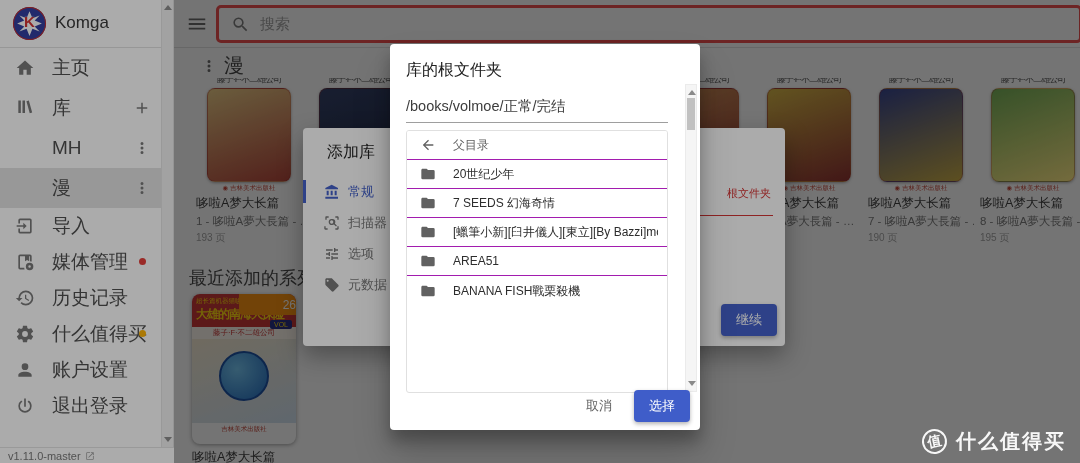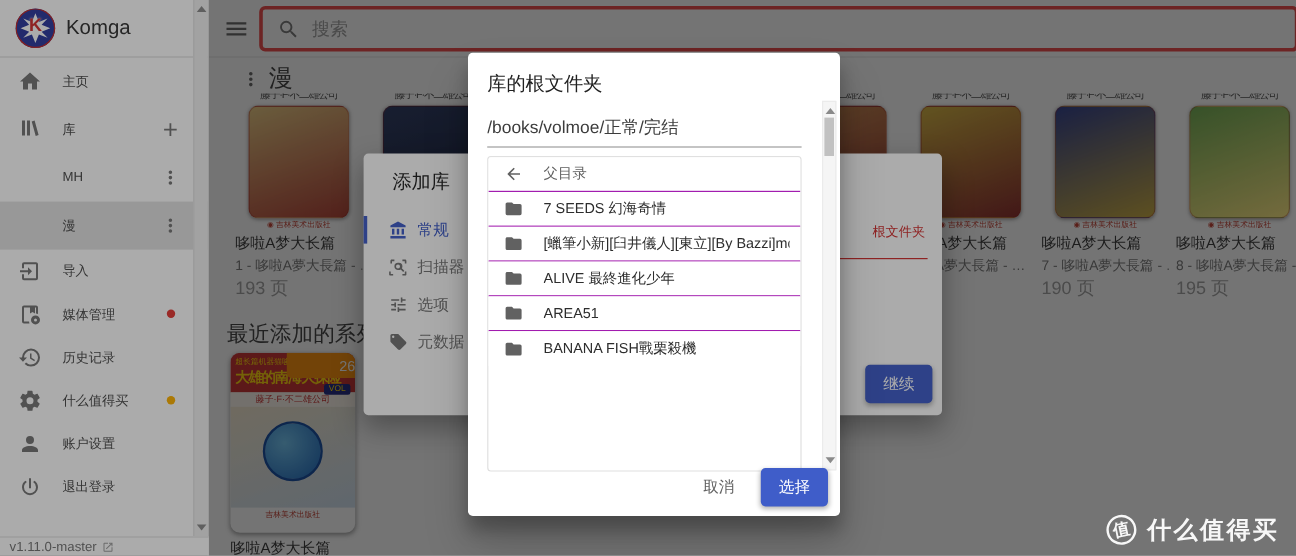--- a/index.html
+++ b/index.html
@@ -24,21 +24,21 @@
 
   
   .card{position:absolute;top:78px;width:106px;z-index:2;}
   .frag{height:8px;overflow:hidden;text-align:center;}
   .frag span{display:block;margin-top:-5px;font-size:9px;color:#4a4a4a;letter-spacing:-1px;white-space:nowrap;}
   .cover{margin:2px auto 0;width:84px;height:94px;border-radius:8px;box-shadow:0 1px 3px rgba(0,0,0,.35);
          border:1px solid rgba(150,30,30,.35);}
   .pubmark{margin-top:2px;font-size:6.5px;line-height:8px;color:#c0392b;text-align:center;white-space:nowrap;overflow:hidden;}
   .ct{margin-top:3px;font-size:12.5px;color:#333;white-space:nowrap;overflow:hidden;}
   .cs{margin-top:2px;font-size:11.5px;color:#757575;white-space:nowrap;overflow:hidden;}
-  .cp{margin-top:2px;font-size:15px;color:#9e9e9e;white-space:nowrap;}
+  .cp{margin-top:2px;font-size:10px;color:#9e9e9e;white-space:nowrap;}
 
   .recent-title{position:absolute;left:189px;top:266px;font-size:18px;color:#3c3c3c;z-index:2;}
   .recent-card{position:absolute;left:192px;top:294px;width:106px;z-index:2;}
   .rcover{position:relative;width:104px;height:150px;border-radius:8px;overflow:hidden;
           box-shadow:0 1px 4px rgba(0,0,0,.4);background:#fff;}
   .rc-band{background:#c62828;padding:3px 4px 4px;}
   .rc-series{font-size:6.5px;color:#ffd600;white-space:nowrap;overflow:hidden;}
   .rc-title{font-size:12px;font-weight:bold;color:#ffd600;white-space:nowrap;letter-spacing:-1px;}
   .rc-author{background:#fdf6ec;color:#c62828;font-size:7.5px;text-align:center;padding:1px 0;white-space:nowrap;}
   .rc-art{height:84px;background:linear-gradient(160deg,#f5e9d0,#cfe0f0);position:relative;}
@@ -63,21 +63,21 @@
         box-shadow:0 0 0 1px #c62828 inset;}
   .logo svg{position:absolute;inset:3px;width:27px;height:27px;color:#fff;}
   .logo .k{position:absolute;left:0;top:6px;width:33px;text-align:center;font-size:15px;font-weight:bold;
            color:#d32f2f;text-shadow:0 0 2px #fff;}
   .sb-title{position:absolute;left:55px;top:13px;font-size:17px;font-weight:500;color:#333;}
   .nav-item{position:relative;height:40px;cursor:pointer;}
   .nav-item.small{height:36px;}
   .nav-item.selected{background:#e2e2e2;}
   .nav-ic{position:absolute;left:15px;top:50%;margin-top:-10px;width:20px;height:20px;color:#757575;}
   .nav-ic svg{width:20px;height:20px;}
-  .nav-label{position:absolute;left:52px;top:50%;transform:translateY(-50%);font-size:11px;color:#4a4a4a;text-align:center;}
+  .nav-label{position:absolute;left:52px;top:50%;transform:translateY(-50%);font-size:19px;color:#4a4a4a;text-align:center;}
   .nav-trail{position:absolute;right:22px;top:50%;margin-top:-9px;width:18px;height:18px;color:#757575;}
   .nav-trail svg{width:18px;height:18px;}
   .dot{position:absolute;left:139px;top:50%;margin-top:-4px;width:7px;height:7px;border-radius:50%;}
   .sb-scroll{position:absolute;right:0;top:0;width:12px;height:447px;background:#f1f1f1;border-left:1px solid #e4e4e4;}
   .tri-up{position:absolute;left:2px;top:5px;width:0;height:0;border-left:4px solid transparent;
           border-right:4px solid transparent;border-bottom:5px solid #8a8a8a;}
   .tri-down{position:absolute;left:2px;bottom:5px;width:0;height:0;border-left:4px solid transparent;
             border-right:4px solid transparent;border-top:5px solid #8a8a8a;}
   .sb-foot{position:absolute;left:0;bottom:0;width:174px;height:16px;border-top:1px solid #e4e4e4;
            background:#fff;display:flex;align-items:center;padding-left:8px;}
@@ -435,37 +435,37 @@
             </svg>
           </span>
           <span class="flabel">父目录</span>
         </div>
         <div class="df-row">
           <span class="fic">
             <svg viewBox="0 0 24 24">
               <path d="M10 4H4c-1.11 0-2 .89-2 2v12a2 2 0 0 0 2 2h16a2 2 0 0 0 2-2V8a2 2 0 0 0-2-2h-8l-2-2Z"></path>
             </svg>
           </span>
+          <span class="flabel">20世纪少年</span>
+        </div>
+        <div class="df-row">
+          <span class="fic">
+            <svg viewBox="0 0 24 24">
+              <path d="M10 4H4c-1.11 0-2 .89-2 2v12a2 2 0 0 0 2 2h16a2 2 0 0 0 2-2V8a2 2 0 0 0-2-2h-8l-2-2Z"></path>
+            </svg>
+          </span>
           <span class="flabel">7 SEEDS 幻海奇情</span>
         </div>
         <div class="df-row">
           <span class="fic">
             <svg viewBox="0 0 24 24">
               <path d="M10 4H4c-1.11 0-2 .89-2 2v12a2 2 0 0 0 2 2h16a2 2 0 0 0 2-2V8a2 2 0 0 0-2-2h-8l-2-2Z"></path>
             </svg>
           </span>
           <span class="flabel">[蠟筆小新][臼井儀人][東立][By Bazzi]mobi</span>
-        </div>
-        <div class="df-row">
-          <span class="fic">
-            <svg viewBox="0 0 24 24">
-              <path d="M10 4H4c-1.11 0-2 .89-2 2v12a2 2 0 0 0 2 2h16a2 2 0 0 0 2-2V8a2 2 0 0 0-2-2h-8l-2-2Z"></path>
-            </svg>
-          </span>
-          <span class="flabel">ALIVE 最終進化少年</span>
         </div>
         <div class="df-row">
           <span class="fic">
             <svg viewBox="0 0 24 24">
               <path d="M10 4H4c-1.11 0-2 .89-2 2v12a2 2 0 0 0 2 2h16a2 2 0 0 0 2-2V8a2 2 0 0 0-2-2h-8l-2-2Z"></path>
             </svg>
           </span>
           <span class="flabel">AREA51</span>
         </div>
         <div class="df-row">

